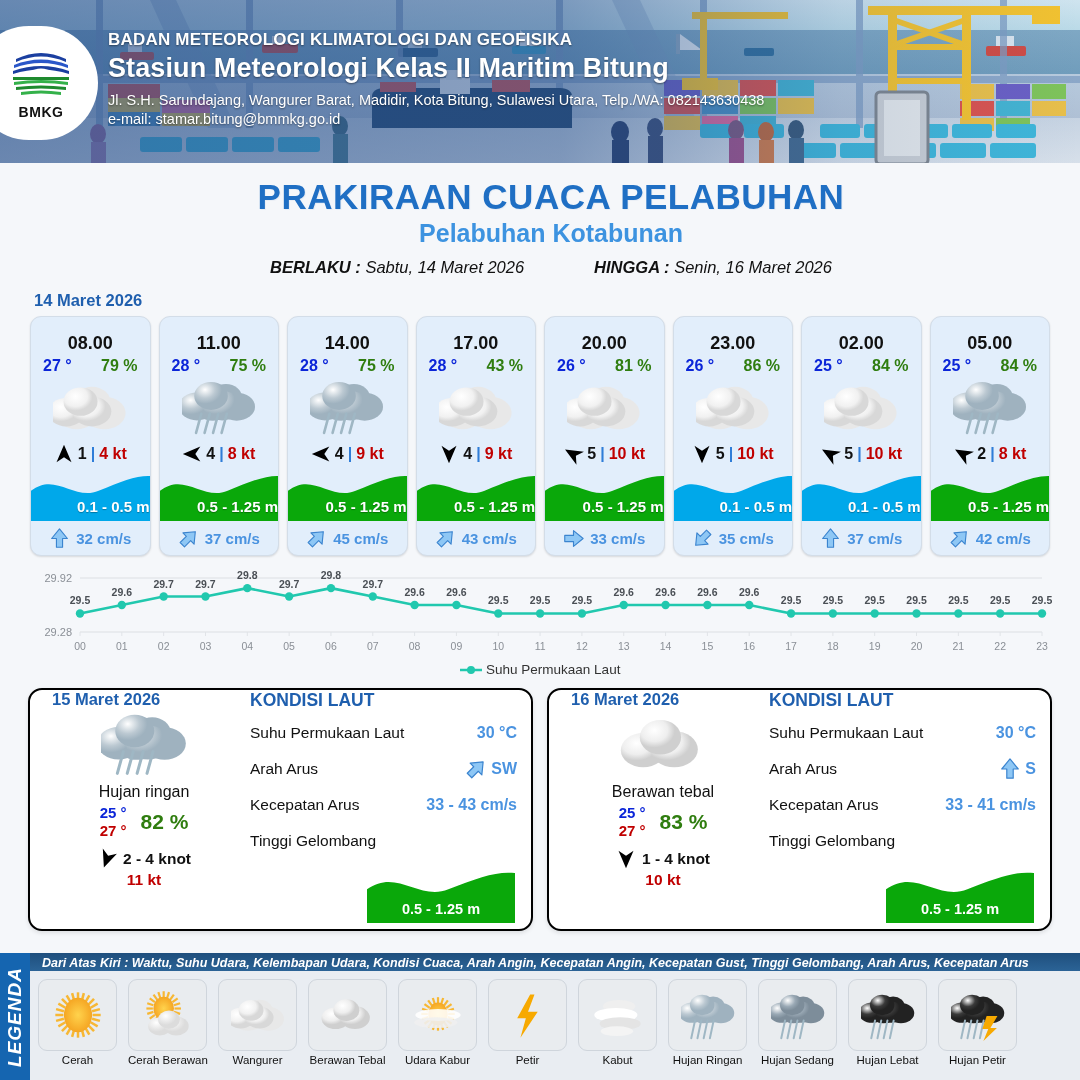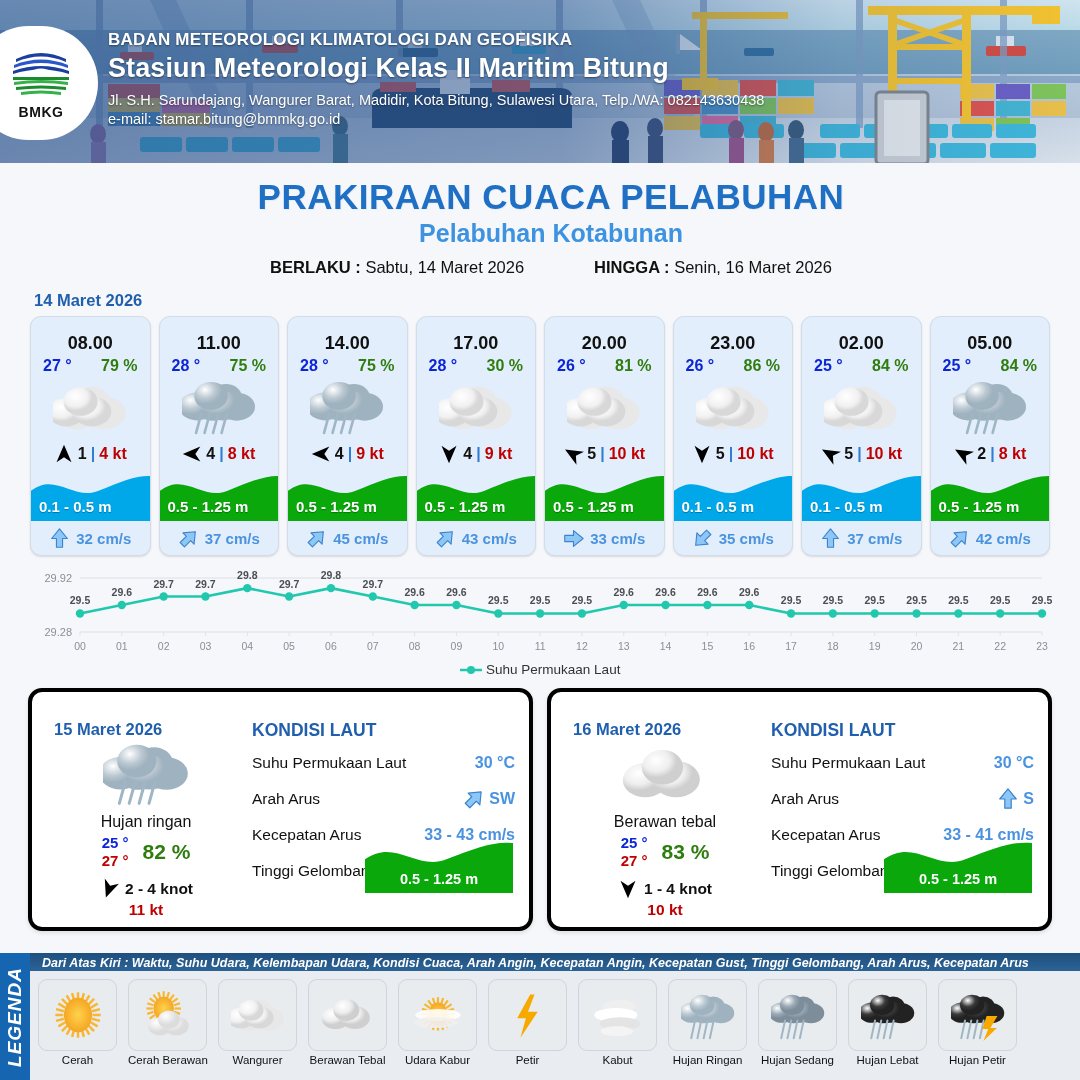--- a/index.html
+++ b/index.html
@@ -35,21 +35,21 @@
   .hdr-l1 { font-size:17px; font-weight:bold; letter-spacing:.2px; }
   .hdr-l2 { font-size:27px; font-weight:bold; margin-top:3px; letter-spacing:.1px;}
   .hdr-l3 { font-size:14.5px; margin-top:8px; }
   .hdr-l4 { font-size:14.5px; margin-top:3px; }
 
   
   .title-wrap { text-align:center; margin-top:14px;margin-left:22px; }
   .title-main { font-size:35px; font-weight:bold; color:#1f6fc4; letter-spacing:.5px;
                 text-shadow:1px 1px 0 #e9eef5; }
   .title-sub { font-size:25px; font-weight:bold; color:#3d93e0; margin-top:2px; }
-  .valid-row { display:flex; justify-content:center; gap:70px; margin-top:10px; font-size:16.5px; color:#111; }
+  .valid-row { display:flex; justify-content:center; gap:70px; margin-top:10px; font-size:16.5px; color:#111;font-style:italic; }
   .valid-lbl { font-weight:bold; }
 
   
   .date-label { font-size:16.5px; font-weight:bold; color:#1f5fae; margin:14px 0 6px 34px; }
 
   
   .cards { display:flex; gap:8px; padding:0 30px; }
   .card { width:123px; background:#e2eefb; border:1px solid #d3dde8; border-radius:11px;
           overflow:hidden; box-shadow:0 1px 2px rgba(0,0,0,.12); position:relative; }
   .c-time { text-align:center; font-size:18px; font-weight:bold; color:#111; padding-top:16px; }
@@ -57,32 +57,32 @@
   .c-temp { font-size:16px; font-weight:bold; color:#0b25d8; }
   .c-hum { font-size:16px; font-weight:bold; color:#2f7d0f; }
   .c-icon { height:62px; display:flex; align-items:center; justify-content:center; margin-top:2px; }
   .c-wind { display:flex; align-items:center; justify-content:center; gap:4px; height:30px; }
   .w-arrow { width:20px; height:20px; }
   .w-deg { font-size:16px; font-weight:bold; color:#111; }
   .w-sep { color:#2f7dd8; font-weight:bold; font-size:16px; }
   .w-kt { font-size:16px; font-weight:bold; color:#c00000; }
   .c-wave { position:relative; height:52px; }
   .c-wave svg { position:absolute; left:0; top:0; }
-  .wave-lbl { position:absolute; left:8px; right:0; bottom:6px; text-align:left;
+  .wave-lbl { position:absolute; left:8px; right:0; bottom:6px; text-align:right;
               font-size:15px; font-weight:bold; color:#fff; text-shadow:0 1px 1px rgba(0,0,0,.3); }
   .c-cur { display:flex; align-items:center; justify-content:center; gap:6px; height:34px; }
   .cur-txt { font-size:15px; font-weight:bold; color:#4a93e0; }
 
   
   .chart-box { margin:10px 22px 0 22px; height:98px; position:relative; }
 
   
   .panels { display:flex; gap:14px; padding:10px 28px 0 28px; }
-  .panel { flex:1; background:#fff; border:4px solid #000000; border-radius:14px;
-           box-shadow:0 2px 4px rgba(0,0,0,.10); height:243px; display:flex; padding:28px 14px; }
+  .panel { flex:1; background:#fff; border:2px solid #000000; border-radius:14px;
+           box-shadow:0 2px 4px rgba(0,0,0,.10); height:243px; display:flex; padding:0 14px; }
   .p-left { width:200px; text-align:center; position:relative; }
   .p-date { font-size:16.5px; font-weight:bold; color:#1f5fae; text-align:left; margin-left:8px;}
   .p-icon { height:68px; display:flex; align-items:center; justify-content:center; margin-top:2px;}
   .p-cond { font-size:16px; color:#111; margin-top:4px; }
   .p-temps { display:flex; align-items:center; justify-content:center; gap:14px; margin-top:3px; }
   .p-tcol { text-align:left; line-height:1.15; }
   .p-tmin { font-size:15px; font-weight:bold; color:#0b25d8; }
   .p-tmax { font-size:15px; font-weight:bold; color:#c00000; }
   .p-hum { font-size:21px; font-weight:bold; color:#2f7d0f; }
   .p-wind { display:flex; align-items:center; justify-content:center; gap:6px; margin-top:8px;}
@@ -444,21 +444,21 @@
       <svg width="21" height="21" viewBox="0 0 24 24" style="transform:rotate(225deg)">
     <polygon points="12,23 3,12 8.5,12 8.5,2 15.5,2 15.5,12 21,12" fill="#8ec7f5" stroke="#3b84cf" stroke-width="1.3" stroke-linejoin="round"></polygon>
         </svg>
       <span class="cur-txt">45 cm/s</span>
     </div>
     </div>
     <div class="card">
     <div class="c-time">17.00</div>
     <div class="c-th">
       <span class="c-temp">28 °</span>
-      <span class="c-hum">30 %</span>
+      <span class="c-hum">43 %</span>
     </div>
     <div class="c-icon">
         <svg width="74" height="58" viewBox="0 0 74 58">
     <defs>
             <radialGradient id="gW7458" cx="35%" cy="32%">
               <stop offset="0%" stop-color="#ffffff"></stop>
               <stop offset="70%" stop-color="#f1f1f1"></stop>
               <stop offset="100%" stop-color="#d8d8d8"></stop>
             </radialGradient>
           </defs>

